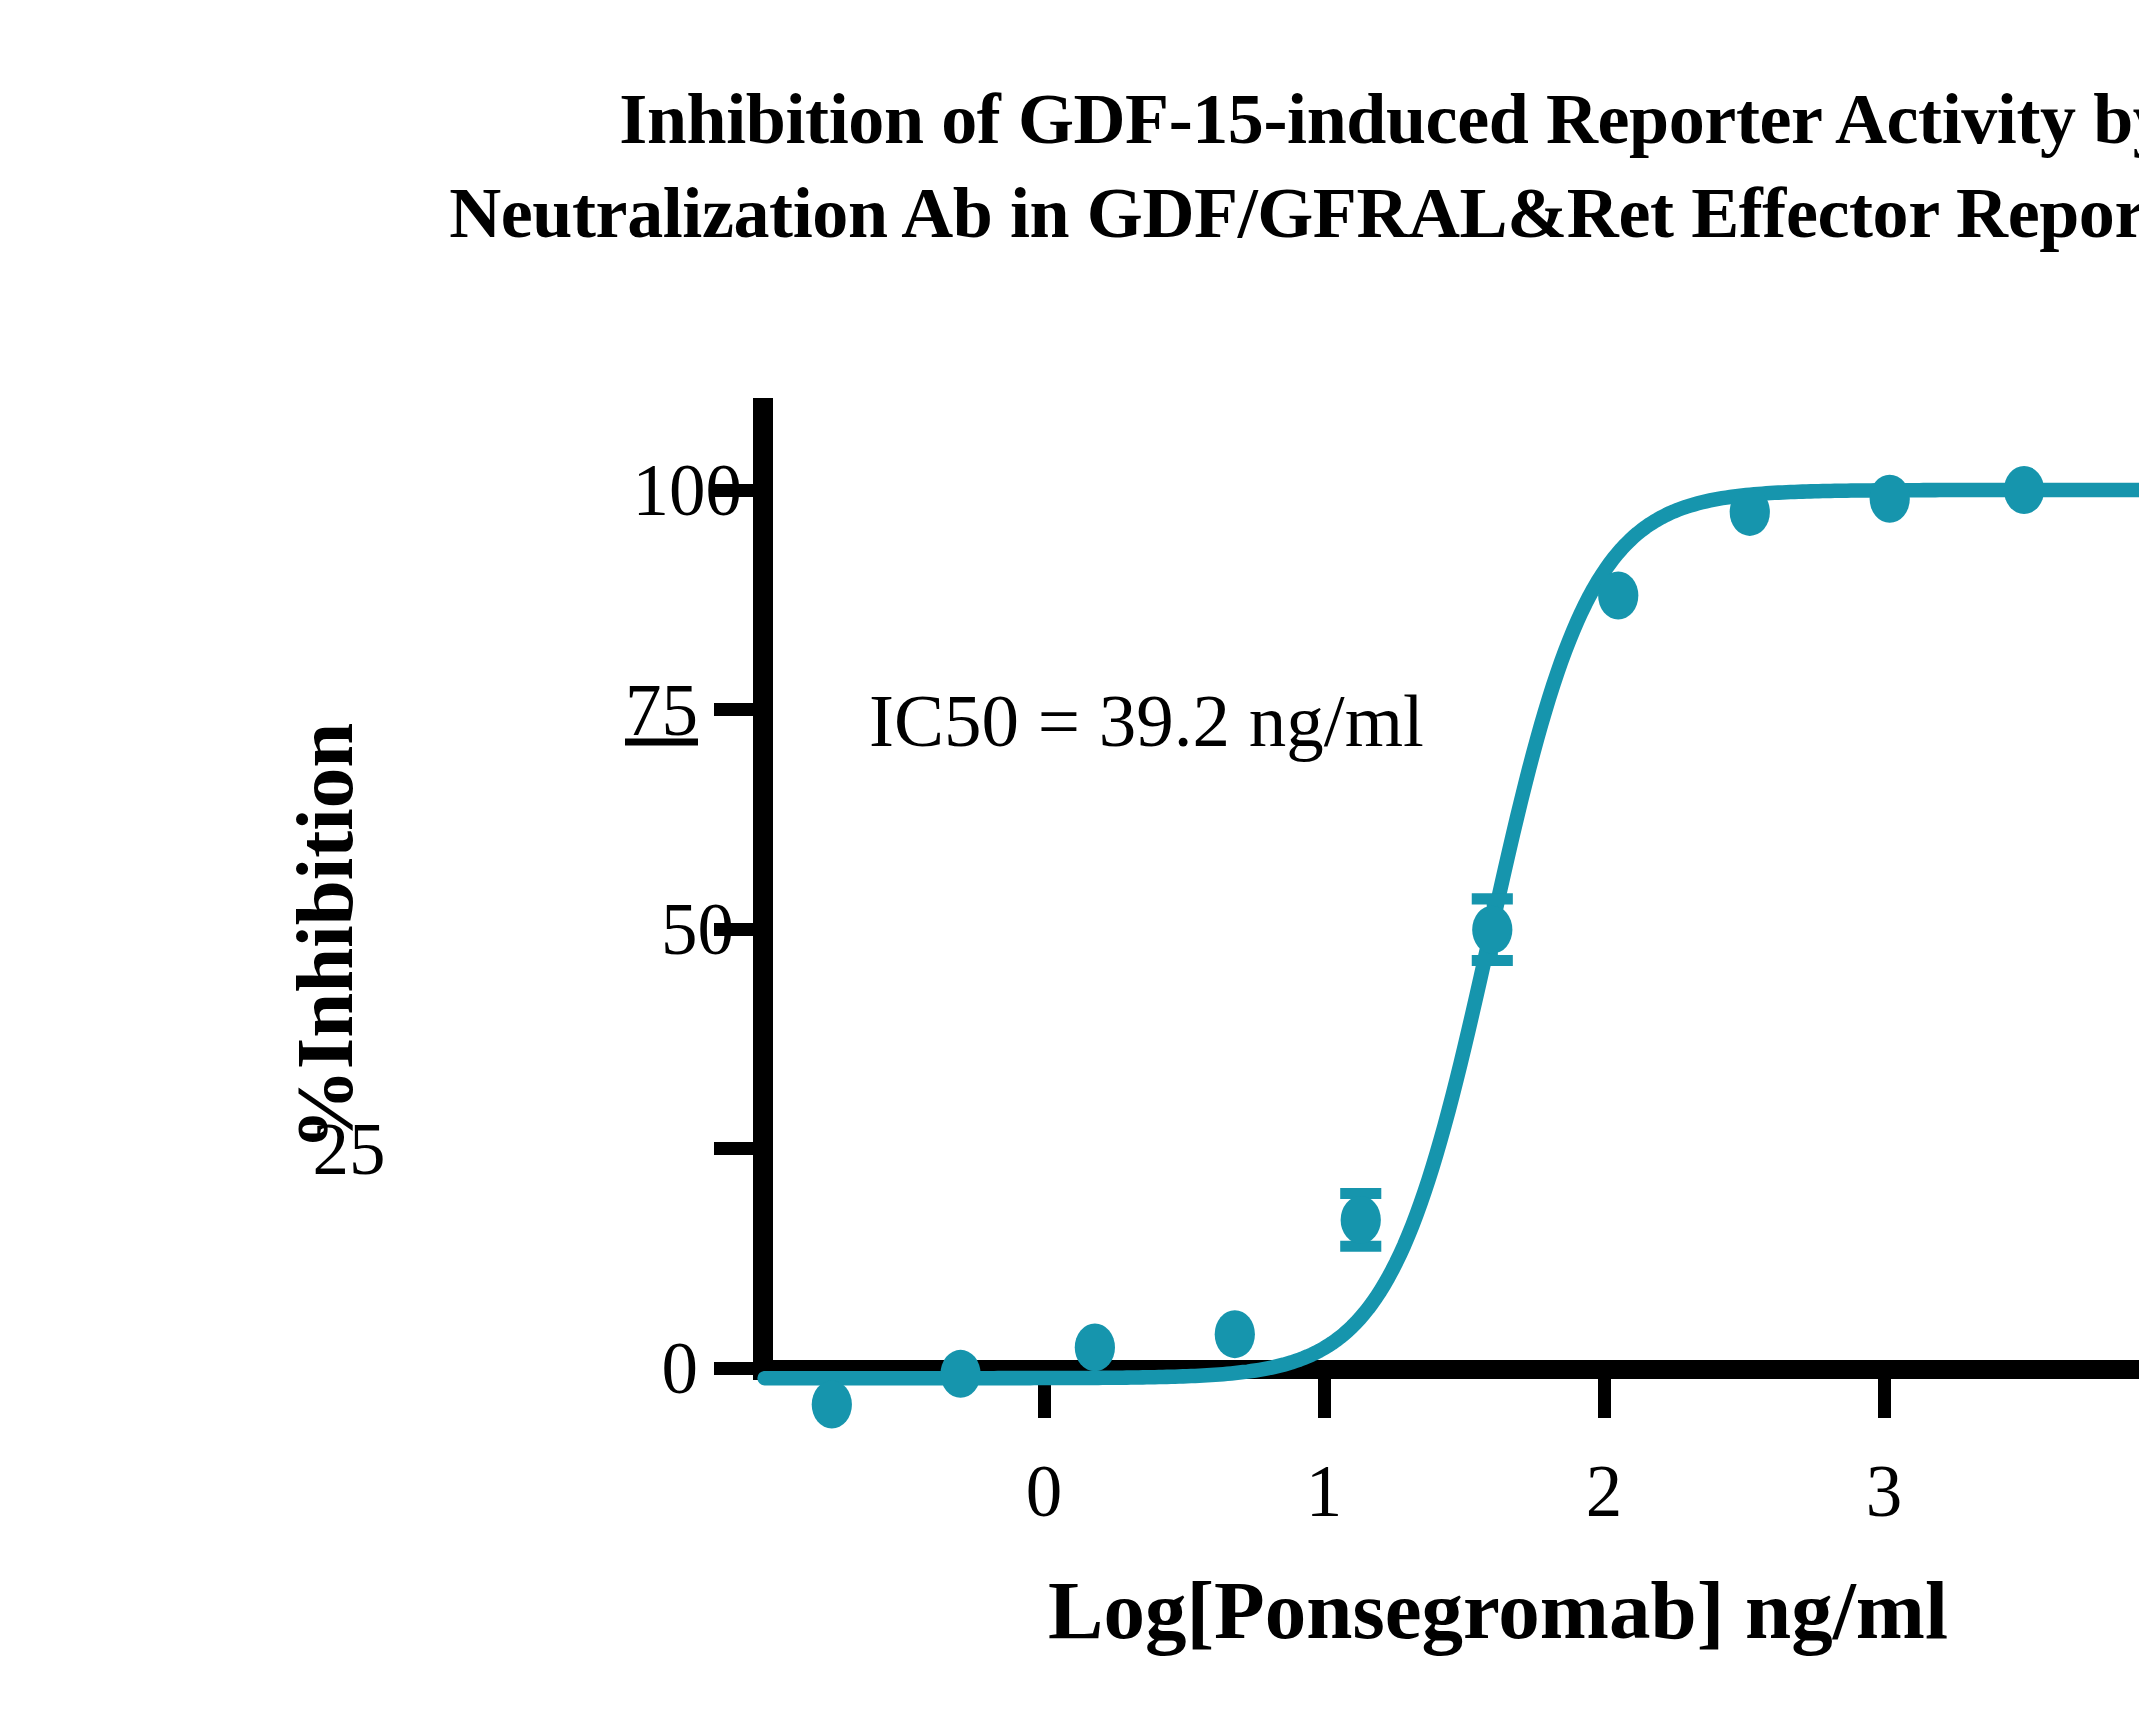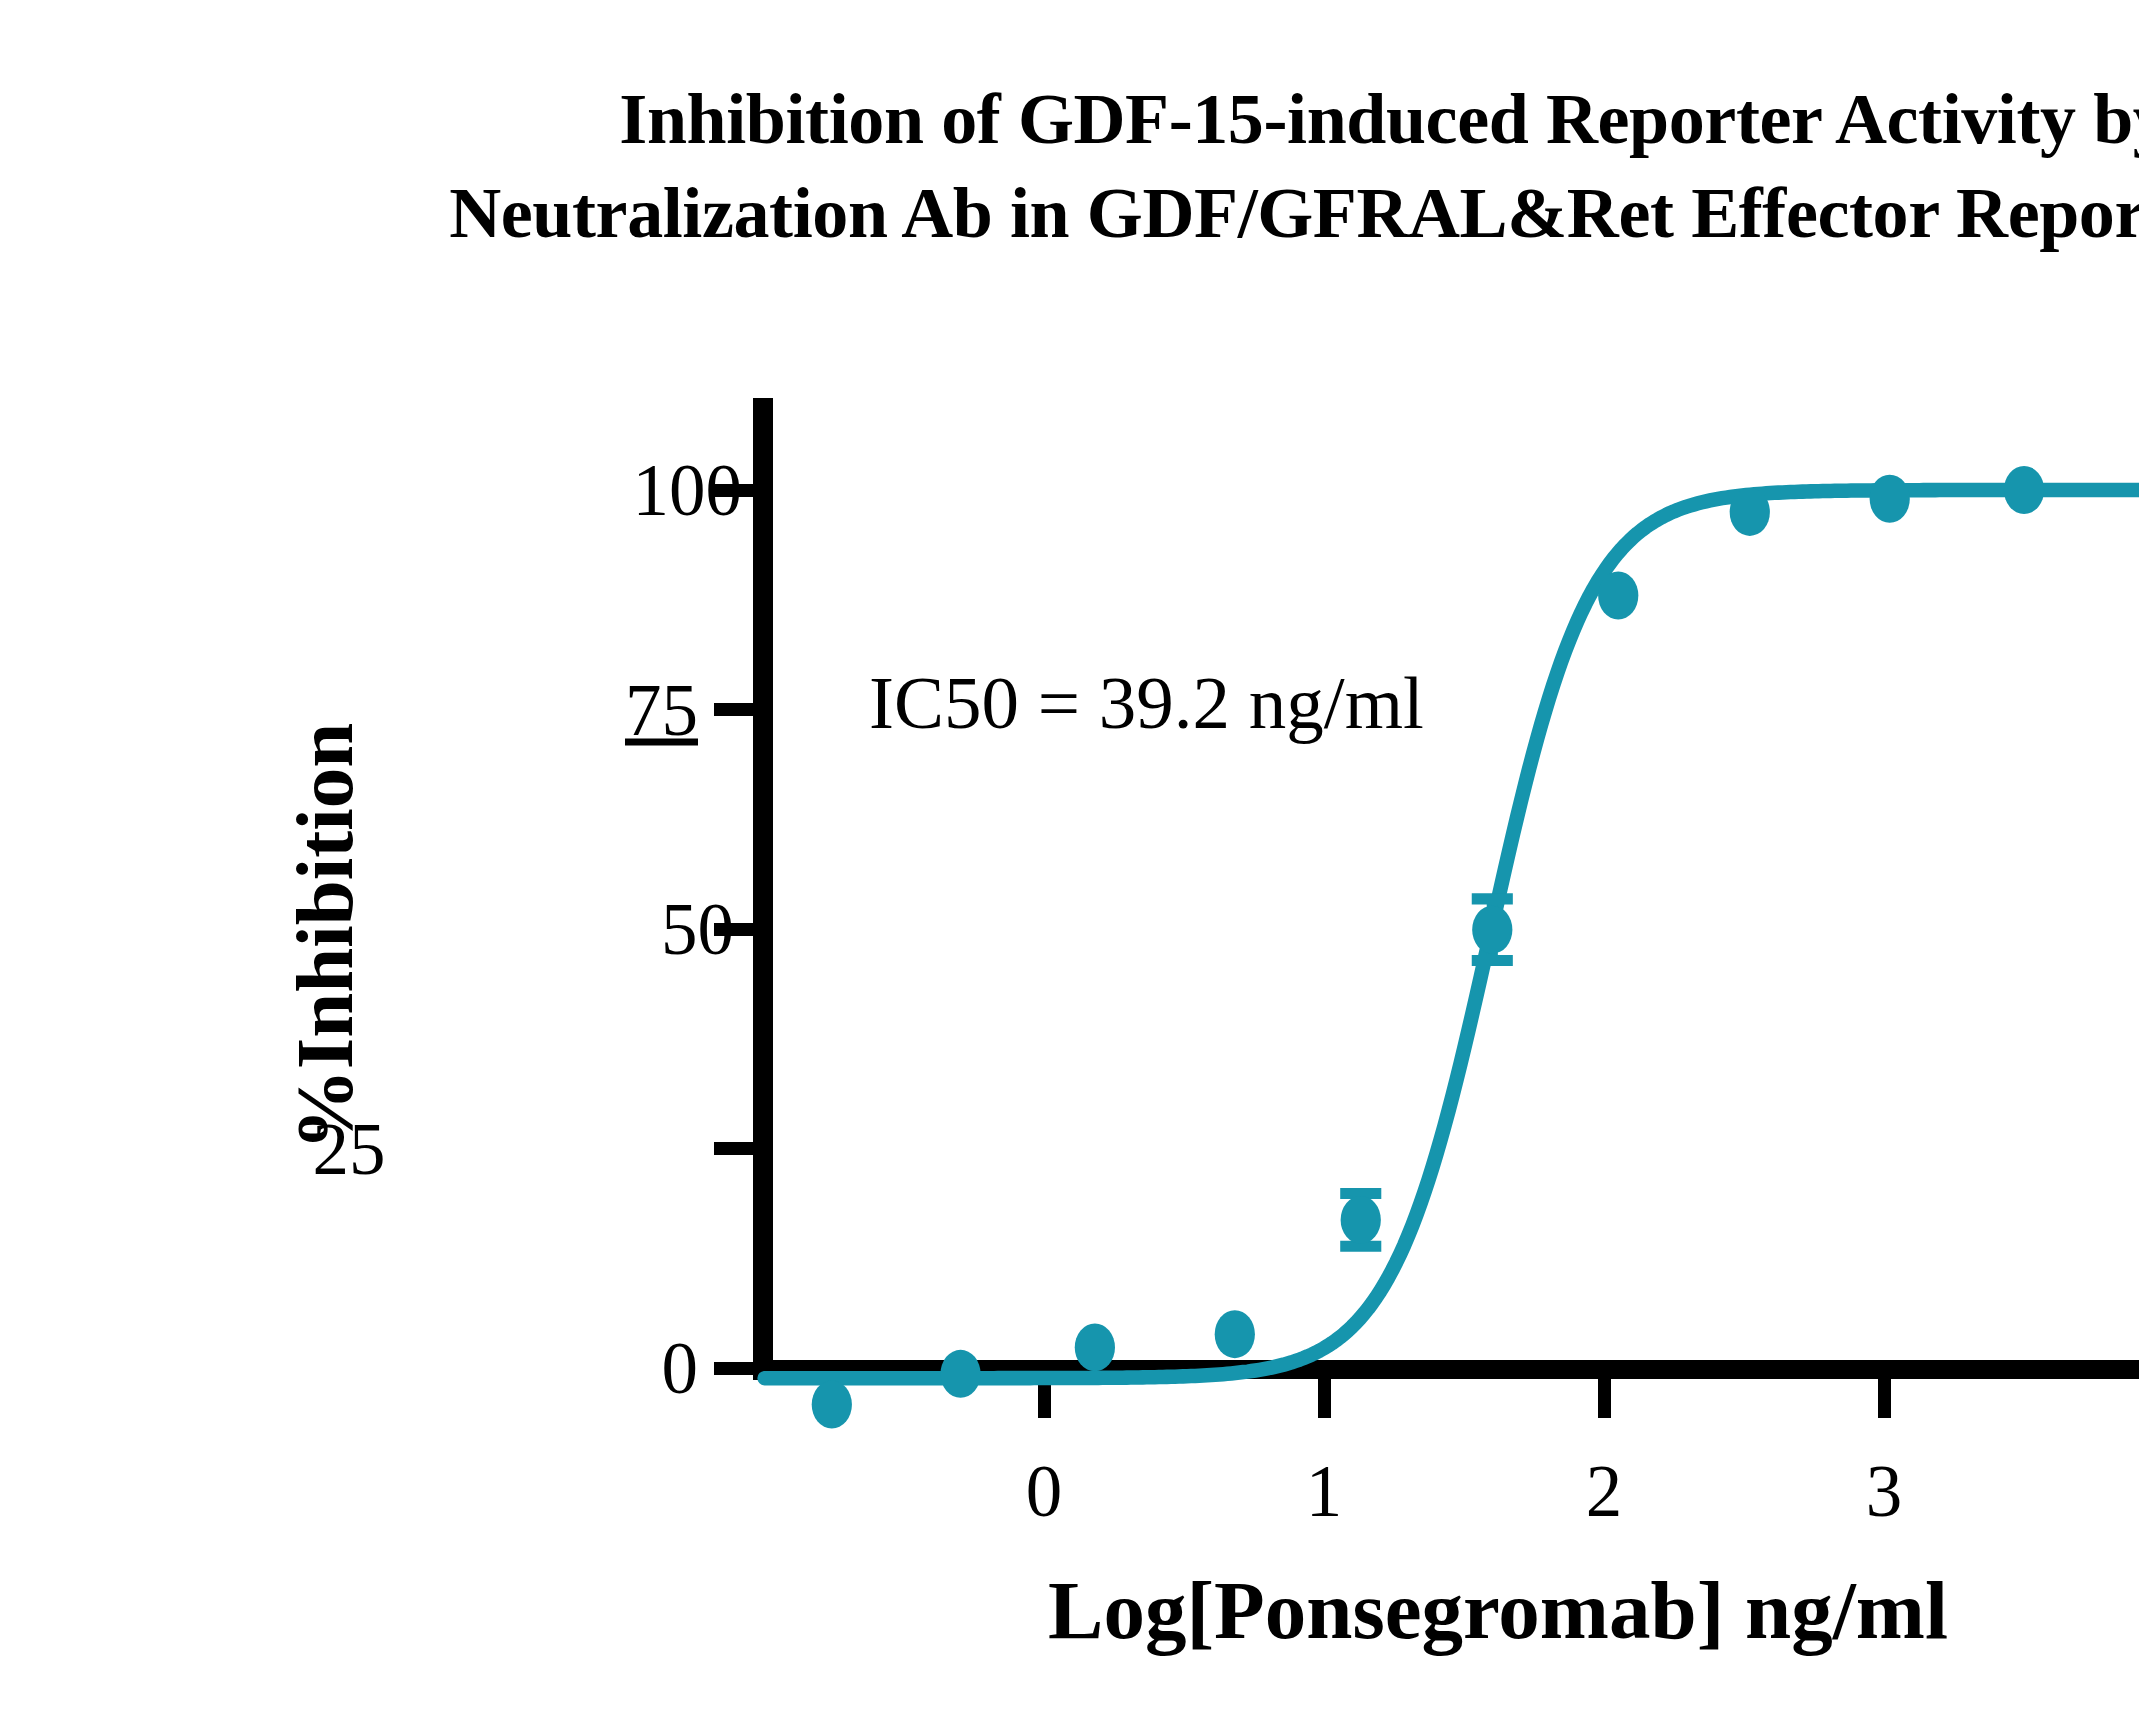--- a/index.html
+++ b/index.html
@@ -58,21 +58,21 @@
   #x-axis-title{
     position:absolute;
     left:471px;top:1562px;width:2054px;
     text-align:center;
     font-size:83px;font-weight:bold;color:#000;
     white-space:nowrap;
   }
 
   
   #ic50-annotation{
-    position:absolute;left:869px;top:660px;
+    position:absolute;left:869px;top:678px;
     font-size:75px;color:#000;white-space:nowrap;
   }
 
   svg#curve-layer{position:absolute;left:0;top:0;width:3051px;height:1728px;overflow:visible;}
 </style>
 </head>
 <body>
 
 <div id="figure">
 

